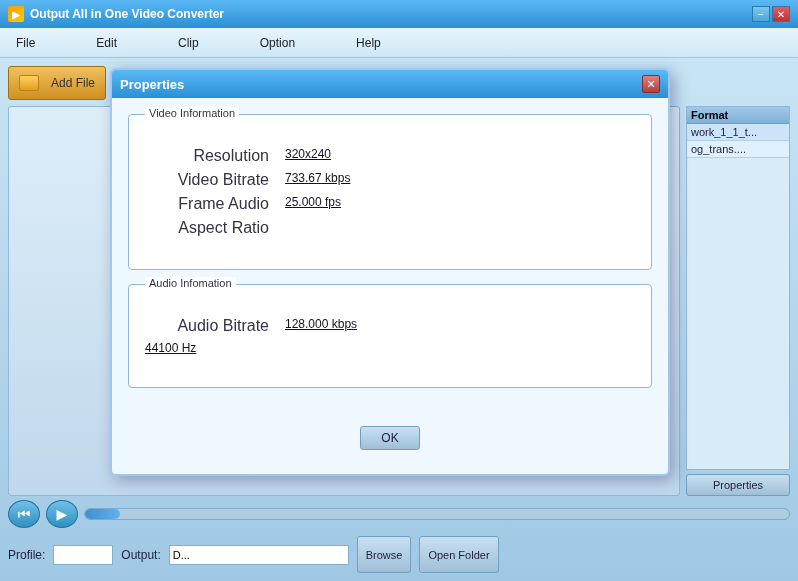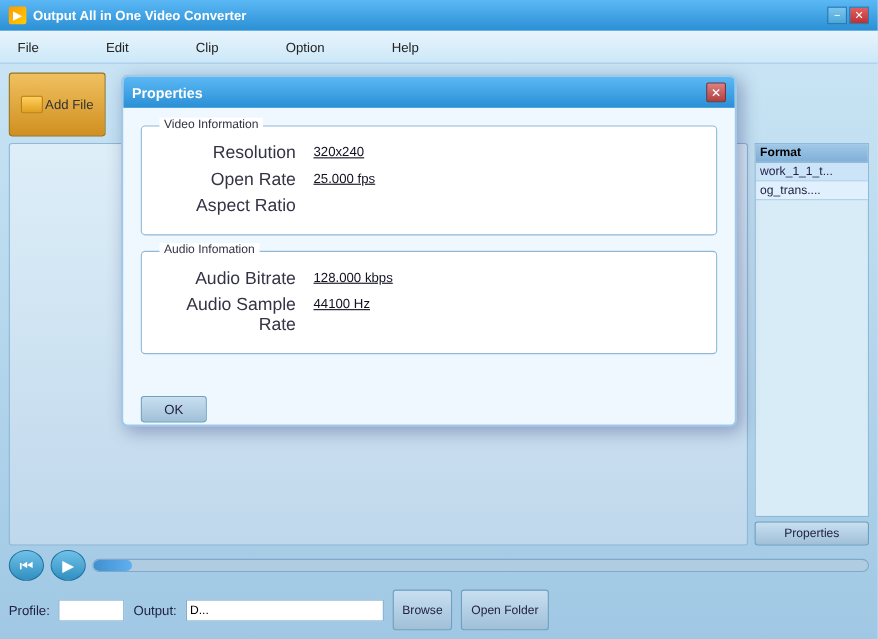--- a/index.html
+++ b/index.html
@@ -83,25 +83,25 @@
     .toolbar-row {
       display: flex;
       align-items: center;
       gap: 4px;
       margin-bottom: 6px;
     }
     .add-file-btn {
       background: linear-gradient(to bottom, #f0c060, #d09020);
       border: 1px solid #a07010;
       border-radius: 3px;
-      padding: 20px 10px;
+      padding: 8px 10px;
       font-size: 12px;
       color: #333;
       cursor: pointer;
-      display: flex; align-items: center; gap: 2px;
+      display: flex; align-items: center; gap: 12px;
     }
     .folder-icon {
       width: 20px; height: 16px;
       background: linear-gradient(to bottom, #ffd060, #e0a020);
       border: 1px solid #c08010;
       border-radius: 2px;
       position: relative;
     }
 
     
@@ -286,21 +286,21 @@
       border-radius: 2px;
     }
     .dialog-body {
       padding: 16px;
     }
 
     .info-section {
       border: 1px solid #90b8d8;
       border-radius: 4px;
       margin-bottom: 14px;
-      padding: 10px 16px;
+      padding: 26px 16px;
       background: white;
       position: relative;
     }
     .section-legend {
       position: absolute;
       top: -8px;
       left: 16px;
       background: white;
       padding: 0 4px;
       font-size: 11px;
@@ -319,22 +319,22 @@
       padding-right: 16px;
     }
     .info-value {
       color: #112;
       font-size: 12px;
       text-decoration: underline;
     }
 
     .dialog-footer {
       display: flex;
-      justify-content: flex-start;
-      padding: 8px 16px 2px;
+      justify-content: center;
+      padding: 8px 16px 24px;
     }
     .ok-btn {
       width: 60px; height: 24px;
       background: linear-gradient(to bottom, #c8dff0, #a0c0d8);
       border: 1px solid #70a0c0;
       border-radius: 3px;
       font-size: 12px;
       cursor: pointer;
       color: #224;
     }
@@ -411,37 +411,40 @@
       </div>
       <div class="dialog-body">
 
         <div class="info-section">
           <span class="section-legend">Video Information</span>
           <div class="info-row">
             <span class="info-label">Resolution</span>
             <span class="info-value">320x240</span>
           </div>
           <div class="info-row">
-            <span class="info-label">Open Rate</span>
+            <span class="info-label">Video Bitrate</span>
+            <span class="info-value">733.67 kbps</span>
+          </div>
+          <div class="info-row">
+            <span class="info-label">Frame Audio</span>
             <span class="info-value">25.000 fps</span>
           </div>
           <div class="info-row">
             <span class="info-label">Aspect Ratio</span>
             <span class="info-value"></span>
           </div>
         </div>
 
         <div class="info-section">
           <span class="section-legend">Audio Infomation</span>
           <div class="info-row">
             <span class="info-label">Audio Bitrate</span>
             <span class="info-value">128.000 kbps</span>
           </div>
           <div class="info-row">
-            <span class="info-label">Audio Sample Rate</span>
             <span class="info-value">44100 Hz</span>
           </div>
         </div>
 
       </div>
       <div class="dialog-footer">
         <button class="ok-btn">OK</button>
       </div>
     </div>
   </div>

